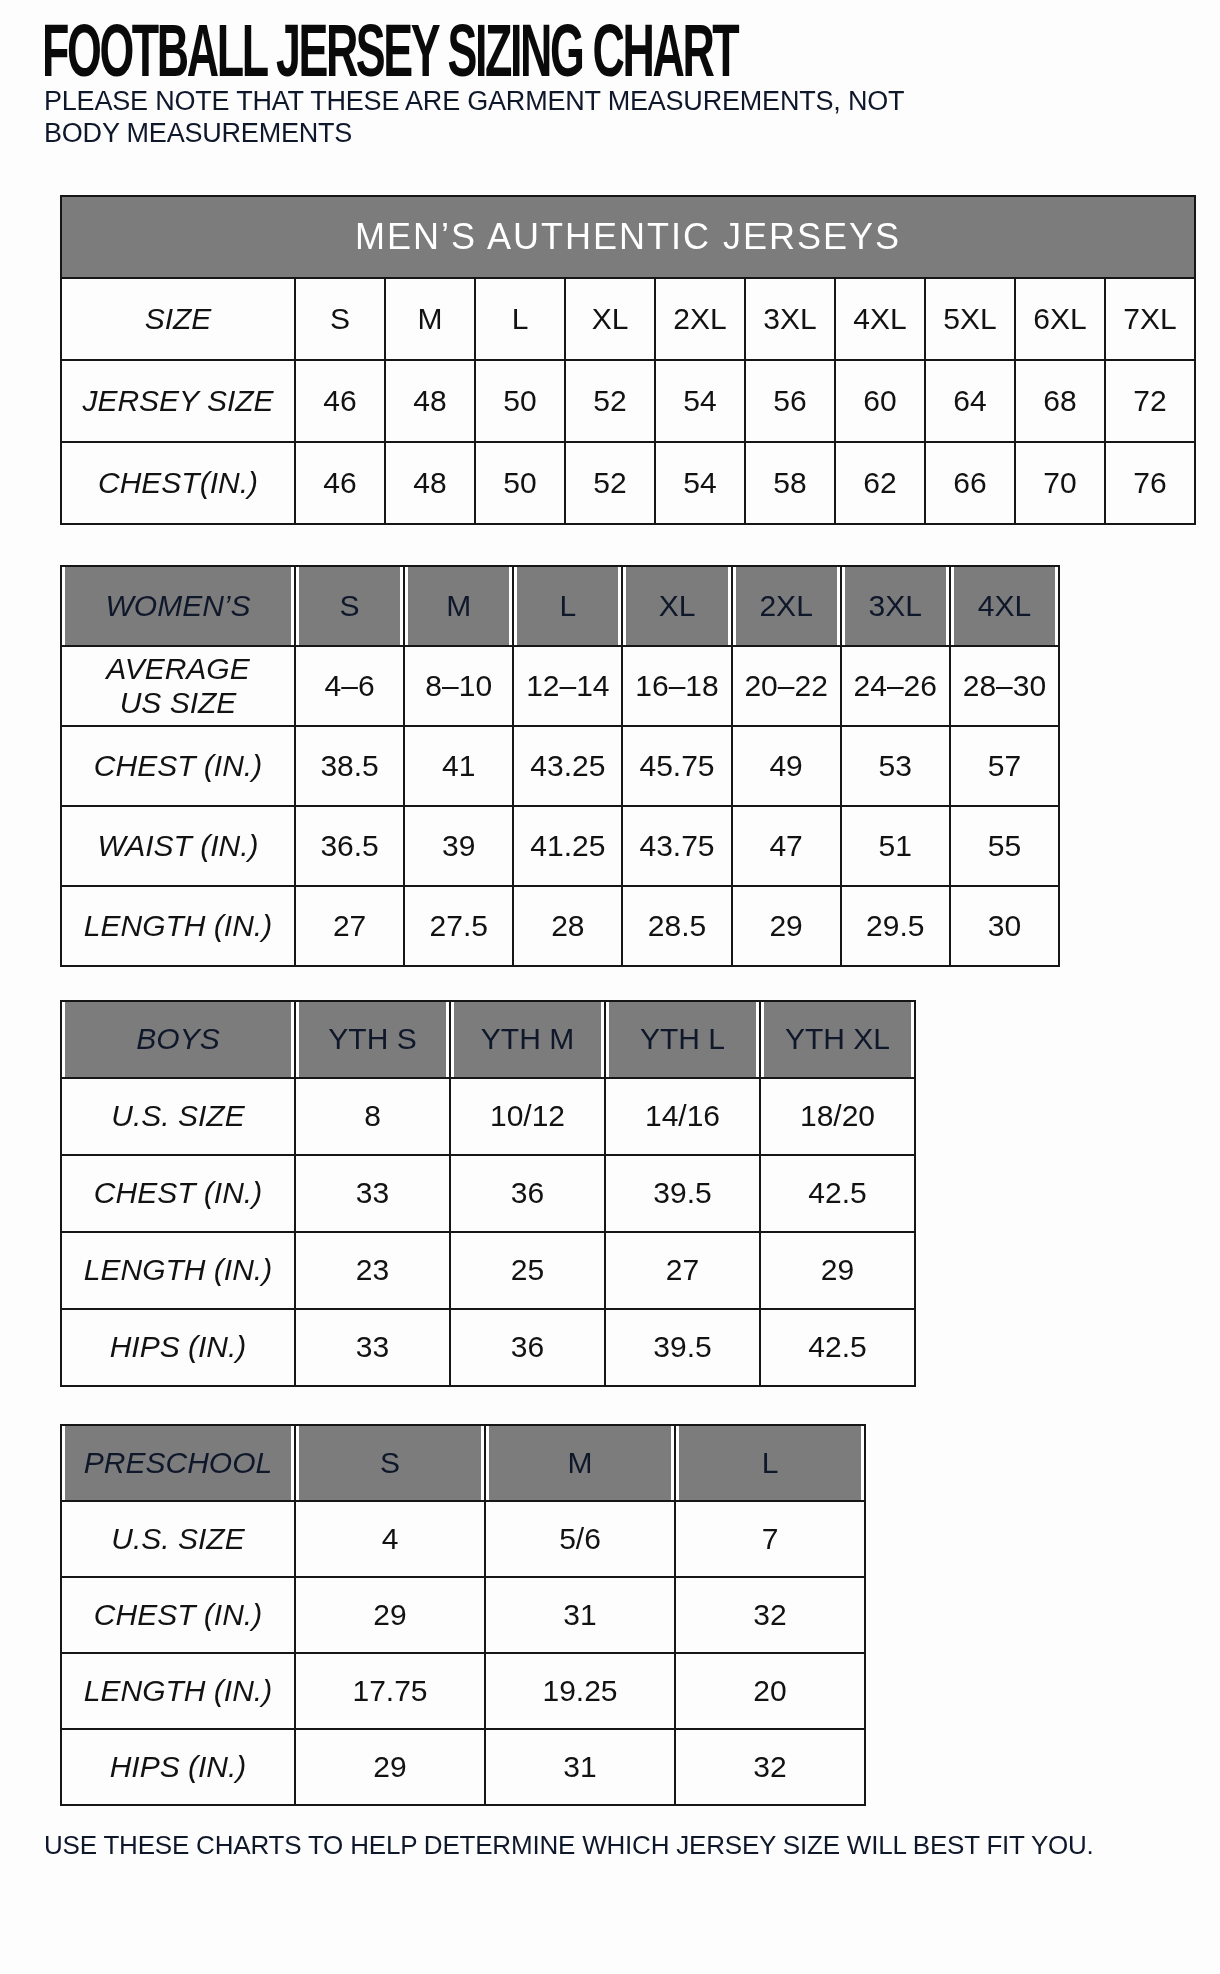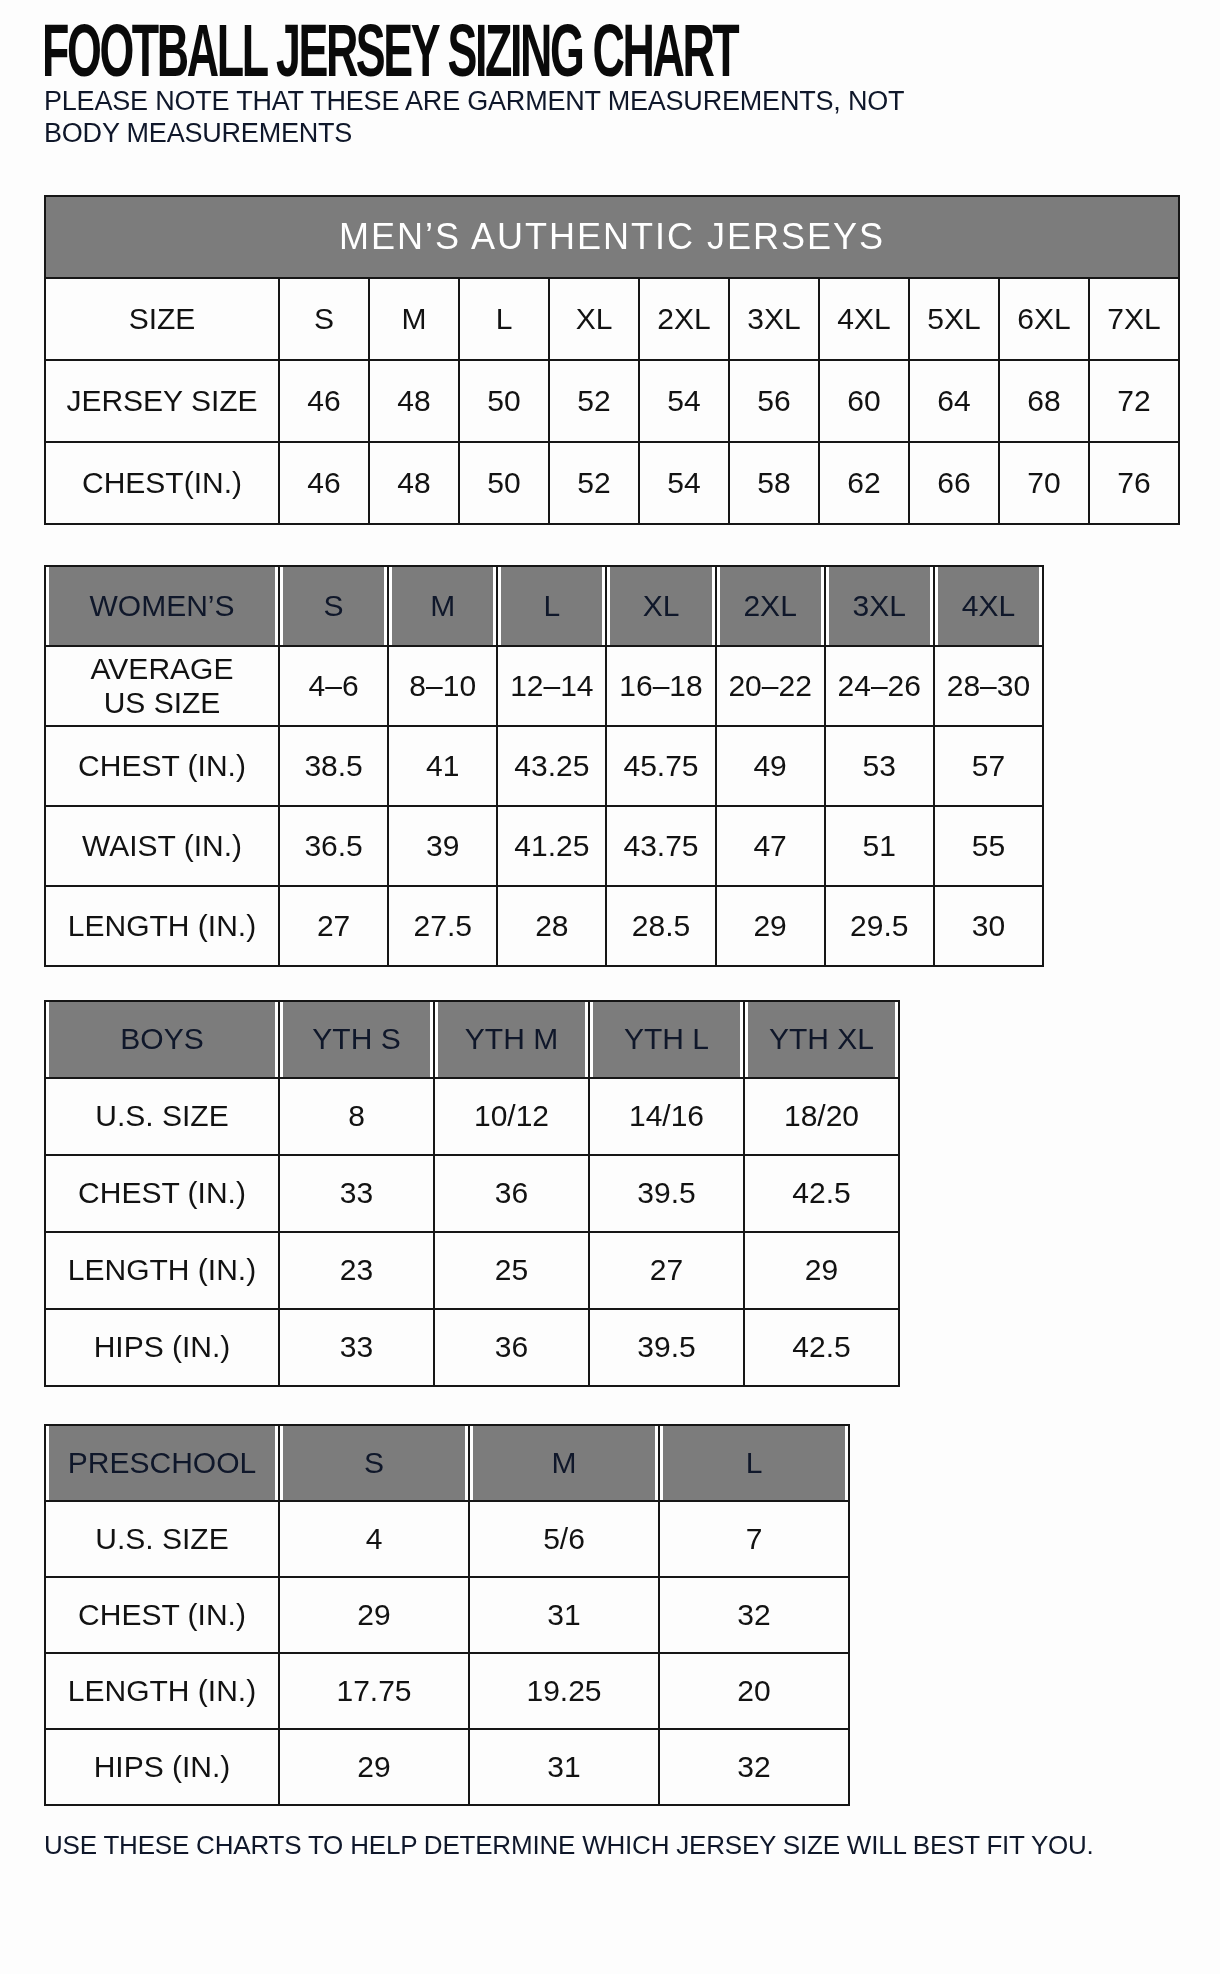--- a/index.html
+++ b/index.html
@@ -39,21 +39,21 @@
     font-size: 27px;
     line-height: 1.18;
     letter-spacing: -0.2px;
     font-weight: 400;
   }
   .red-text { color: #0f172a; }
 
   .size-table {
     border-collapse: collapse;
     table-layout: fixed;
-    margin-left: 44px;
+    margin-left: 60px;
   }
   .size-table td {
     border: 2px solid #161616;
     text-align: center;
     vertical-align: middle;
     font-size: 30px;
     padding: 0;
     color: #121212;
     overflow: hidden;
   }
@@ -65,20 +65,21 @@
     height: 84px;
   }
   .size-table td.hdr {
     background: #7c7c7c;
     color: #0f172a;
     box-shadow: inset 3px 0 0 #ffffff, inset -3px 0 0 #ffffff;
   }
   .size-table td.label-cell {
     white-space: pre-line;
     line-height: 1.12;
+    font-style: italic;
   }
   col.label-col { width: 234px; }
 
   #table-mens      { width: 1136px; margin-top: 45px; }
   #table-mens td   { height: 80px; }
   #table-womens    { width: 1000px; margin-top: 40px; }
   #table-womens td { height: 78px; }
   #table-boys      { width: 856px; margin-top: 33px; }
   #table-boys td   { height: 75px; }
   #table-preschool    { width: 806px; margin-top: 37px; }

